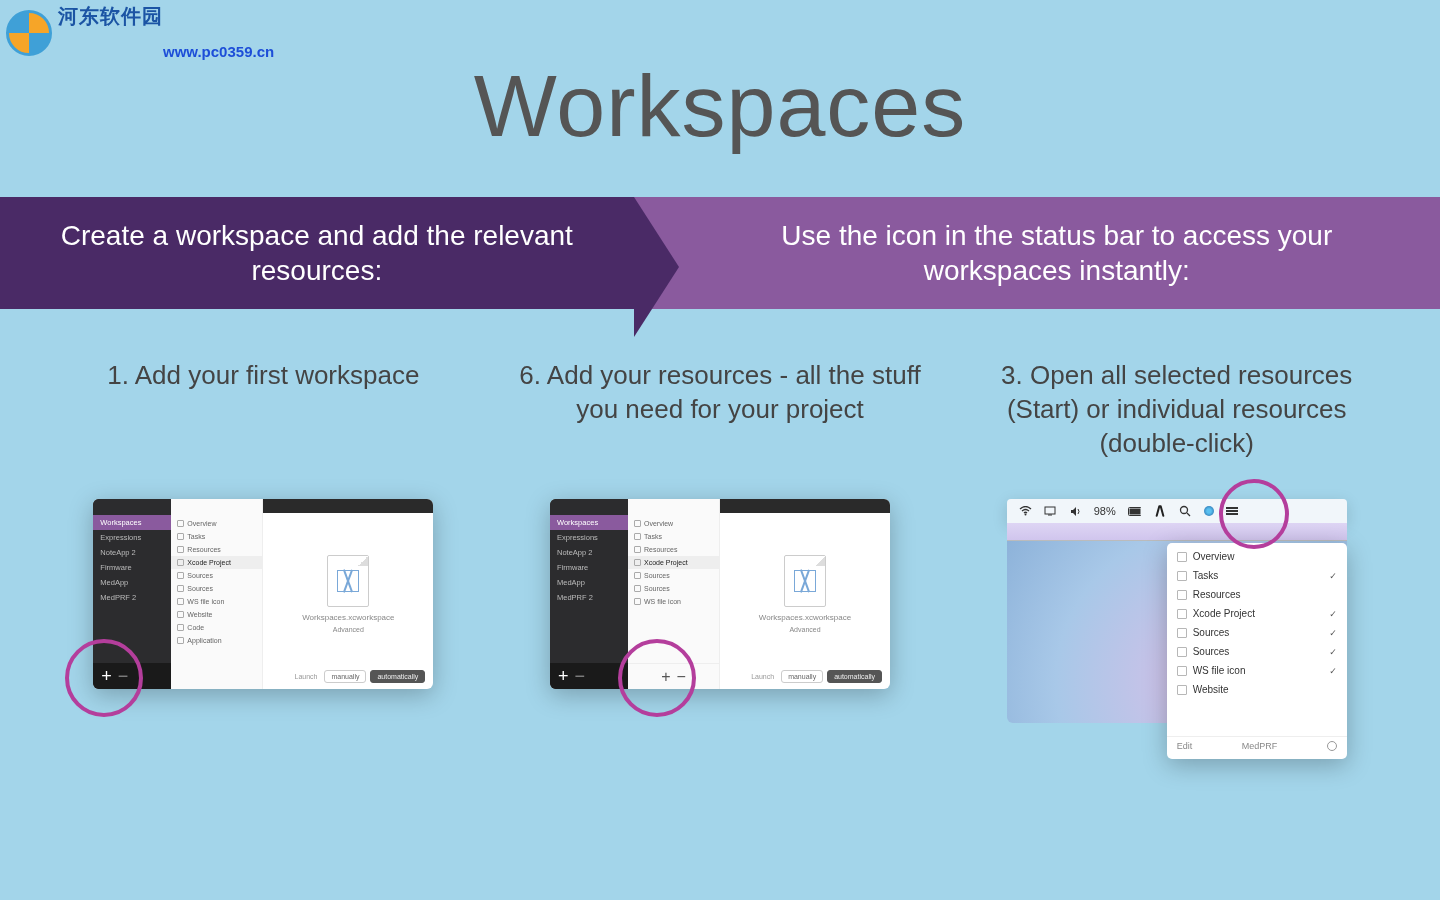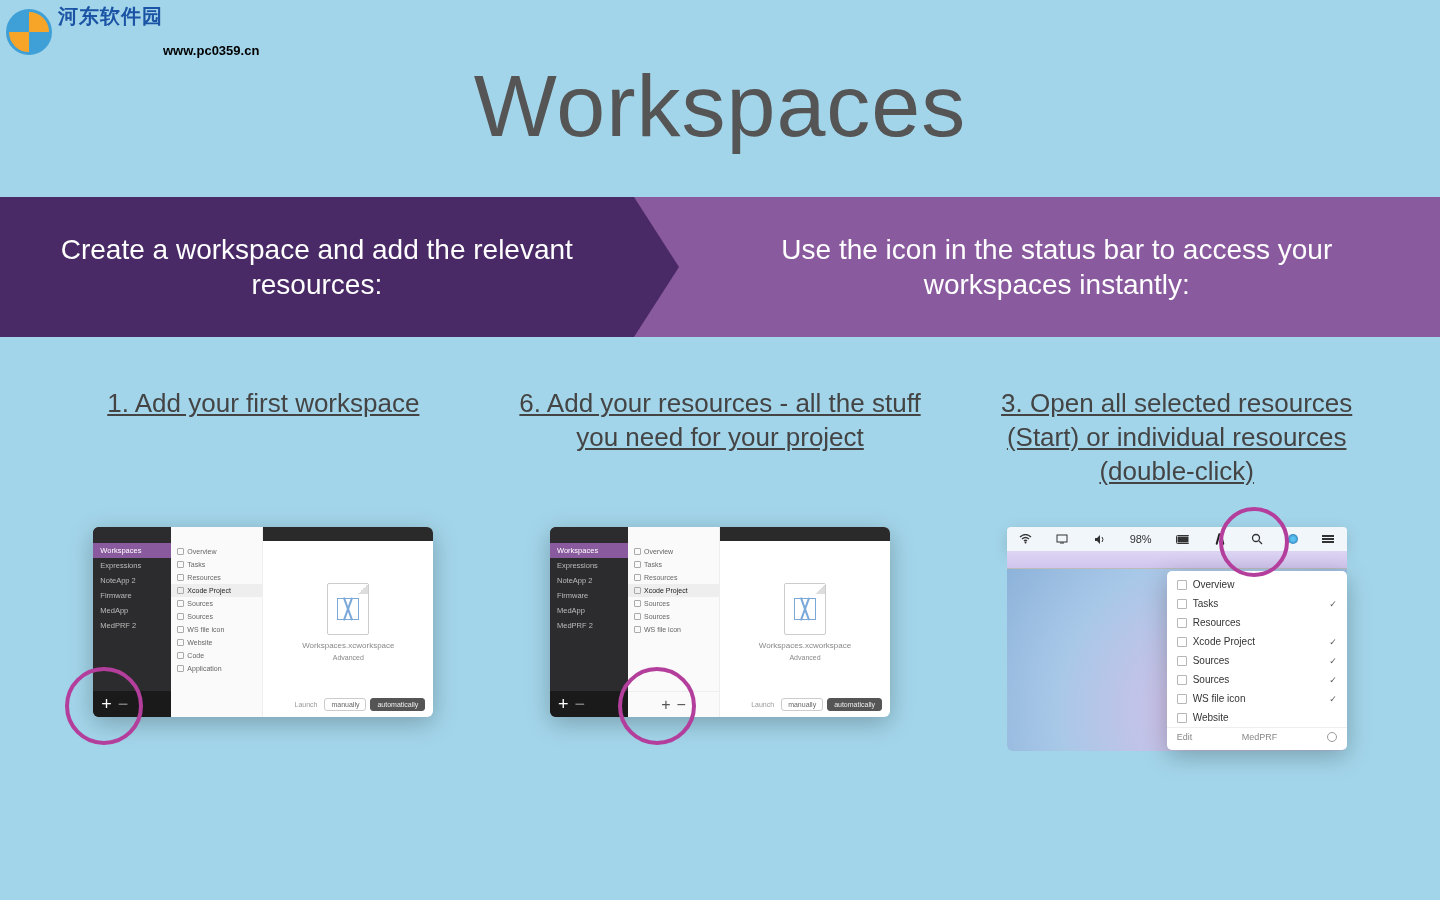--- a/index.html
+++ b/index.html
@@ -3,36 +3,36 @@
 <meta charset="utf-8">
 <style>
 * { margin: 0; padding: 0; box-sizing: border-box; }
 body { width: 1440px; height: 900px; background: #a3d5ea; font-family: -apple-system, "Helvetica Neue", Arial, sans-serif; font-weight: 300; color: #4a4a4a; overflow: hidden; position: relative; }
 
 
 .watermark { position: absolute; top: 6px; left: 6px; z-index: 50; display: flex; align-items: center; gap: 6px; }
 .wm-logo { width: 46px; height: 46px; border-radius: 50%; background: conic-gradient(#f6a528 0 90deg, #3fa0d7 90deg 180deg, #f6a528 180deg 270deg, #3fa0d7 270deg 360deg); border: 3px solid #3fa0d7; position: relative; }
 .wm-text { display:flex; flex-direction:row; line-height:1; }
 .wm-cn { font-size: 20px; font-weight: 700; color: #1b54a4; letter-spacing: 1px; }
-.wm-url { font-size: 13px; color: #000000; font-weight: 600; margin-top: 38px; }
+.wm-url { font-size: 15px; color: #1d4ed8; font-weight: 600; margin-top: 38px; }
 
 
 .page-title { text-align: center; font-size: 88px; font-weight: 200; color: #555; padding: 55px 0 40px; letter-spacing: 1px; }
 
 
-.banner { display: flex; height: 140px; position: relative; }
+.banner { display: flex; height: 112px; position: relative; }
 .banner-left { flex: 0 0 44%; background: #4a2a66; display: flex; align-items: center; justify-content: center; padding: 0 40px; position: relative; }
 .banner-left::after { content: ""; position: absolute; right: -45px; top: 0; width: 0; height: 0; border-top: 70px solid transparent; border-bottom: 70px solid transparent; border-left: 45px solid #4a2a66; z-index: 2; }
 .banner-right { flex: 1; background: #8a5a9e; display: flex; align-items: center; justify-content: center; padding: 0 40px 0 80px; }
 .banner-text { color: #fff; font-size: 28px; text-align: center; font-weight: 300; line-height: 1.25; }
 
 
 .cols { display: flex; justify-content: space-around; padding: 50px 50px 0; gap: 30px; }
 .col { flex: 1; display: flex; flex-direction: column; align-items: center; }
-.col-head { text-align: center; font-size: 26px; color: #444; line-height: 1.3; min-height: 140px; display:flex; align-items:flex-start; justify-content:center; padding: 0 10px; text-decoration: underline; }
+.col-head { text-align: center; font-size: 26px; color: #444; line-height: 1.3; min-height: 140px; display:flex; align-items:flex-start; justify-content:center; padding: 0 10px; }
 
 
 .win { width: 340px; height: 190px; background: #fff; border-radius: 6px; box-shadow: 0 6px 25px rgba(0,0,0,0.25); display: flex; position: relative; overflow: visible; }
 .win-titlebar { position:absolute; top:0; left:0; right:0; height:14px; background:#2a2a2a; border-radius:6px 6px 0 0; display:flex; align-items:center; padding-left:6px; gap:4px; }
 .dot { width:6px; height:6px; border-radius:50%; }
 .d-r{background:#ff5f56}.d-y{background:#ffbd2e}.d-g{background:#27c93f}
 .sidebar { width: 78px; background: #2c2c2e; border-radius: 6px 0 0 6px; padding-top: 16px; display:flex; flex-direction:column; position:relative; }
 .sb-item { font-size: 7.5px; color: #bbb; padding: 3px 7px; }
 .sb-item.sel { background: #8a5a9e; color:#fff; }
 .sb-bottom { position:absolute; bottom:0; left:0; right:0; height:26px; background:#1a1a1a; display:flex; align-items:center; padding:0 8px; gap:6px; border-radius:0 0 0 6px; }
@@ -54,28 +54,28 @@
 .detail-bottom { position:absolute; bottom:6px; right:8px; display:flex; gap:4px; align-items:center; }
 .btn { font-size:7px; padding:2px 6px; border-radius:3px; border:1px solid #ccc; color:#666; }
 .btn.dk { background:#555; color:#eee; border-color:#555; }
 .lbl { font-size:7px; color:#999; margin-right:3px; }
 
 
 .circle { position:absolute; border:4px solid #b43e9c; border-radius:50%; pointer-events:none; }
 
 
 .menubar-wrap { width: 340px; position: relative; }
-.menubar { height: 24px; background: rgba(250,250,252,0.9); border-radius: 4px 4px 0 0; display:flex; align-items:center; justify-content:space-between; gap:12px; padding:0 12px; font-size:11px; color:#333; box-shadow: 0 4px 15px rgba(0,0,0,0.15); }
+.menubar { height: 24px; background: rgba(250,250,252,0.9); border-radius: 4px 4px 0 0; display:flex; align-items:center; justify-content:flex-start; gap:12px; padding:0 12px; font-size:11px; color:#333; box-shadow: 0 4px 15px rgba(0,0,0,0.15); }
 .mb-icon { width:13px; height:13px; display:flex; align-items:center; justify-content:center; }
 .strip { height:18px; background: linear-gradient(#ded5f4,#d0c5ed); border-bottom:1px solid #bbb; }
 .dropdown { margin: 2px 0 0 auto; width: 180px; background:#fff; border-radius:5px; box-shadow:0 6px 25px rgba(0,0,0,0.25); padding: 4px 0; font-size:10px; color:#333; }
 .dd-item { padding: 4px 10px; display:flex; align-items:center; gap:6px; position:relative; }
 .dd-icon { width:10px; height:10px; border:1px solid #999; border-radius:1px; flex-shrink:0; opacity:0.7; }
 .chk::after { content:"✓"; position:absolute; right:10px; color:#555; font-size:9px; }
-.dd-footer { display:flex; justify-content:space-between; padding:4px 10px; border-top:1px solid #eee; color:#888; font-size:9px; }
+.dd-footer { display:flex; justify-content:space-between; padding:4px 10px; border-top:1px solid #eee; color:#888; font-size:9px;margin-top:37px; }
 .gear { width:10px; height:10px; border-radius:50%; border:1px solid #999; }
 .desktop-bg { position:absolute; top:24px; left:0; right:0; height:200px; background: radial-gradient(circle at 60% 80%, #d8bfe8, #a8c8e8 60%, #8ab0d8); z-index:-1; border-radius:0 0 6px 6px; }
 
 
 .tool-ic { width:14px; height:14px; position:relative; }
 .tool-ic::before,.tool-ic::after{content:"";position:absolute;top:1px;width:2px;height:12px;background:#222;}
 .tool-ic::before{left:4px;transform:rotate(15deg);border-radius:1px;}
 .tool-ic::after{right:4px;transform:rotate(-15deg);border-radius:1px;}
 .spot{width:10px;height:10px;border-radius:50%;background:radial-gradient(#5ac0f0 30%,#2060a0);}
 .lines{display:flex;flex-direction:column;gap:1.5px;}

